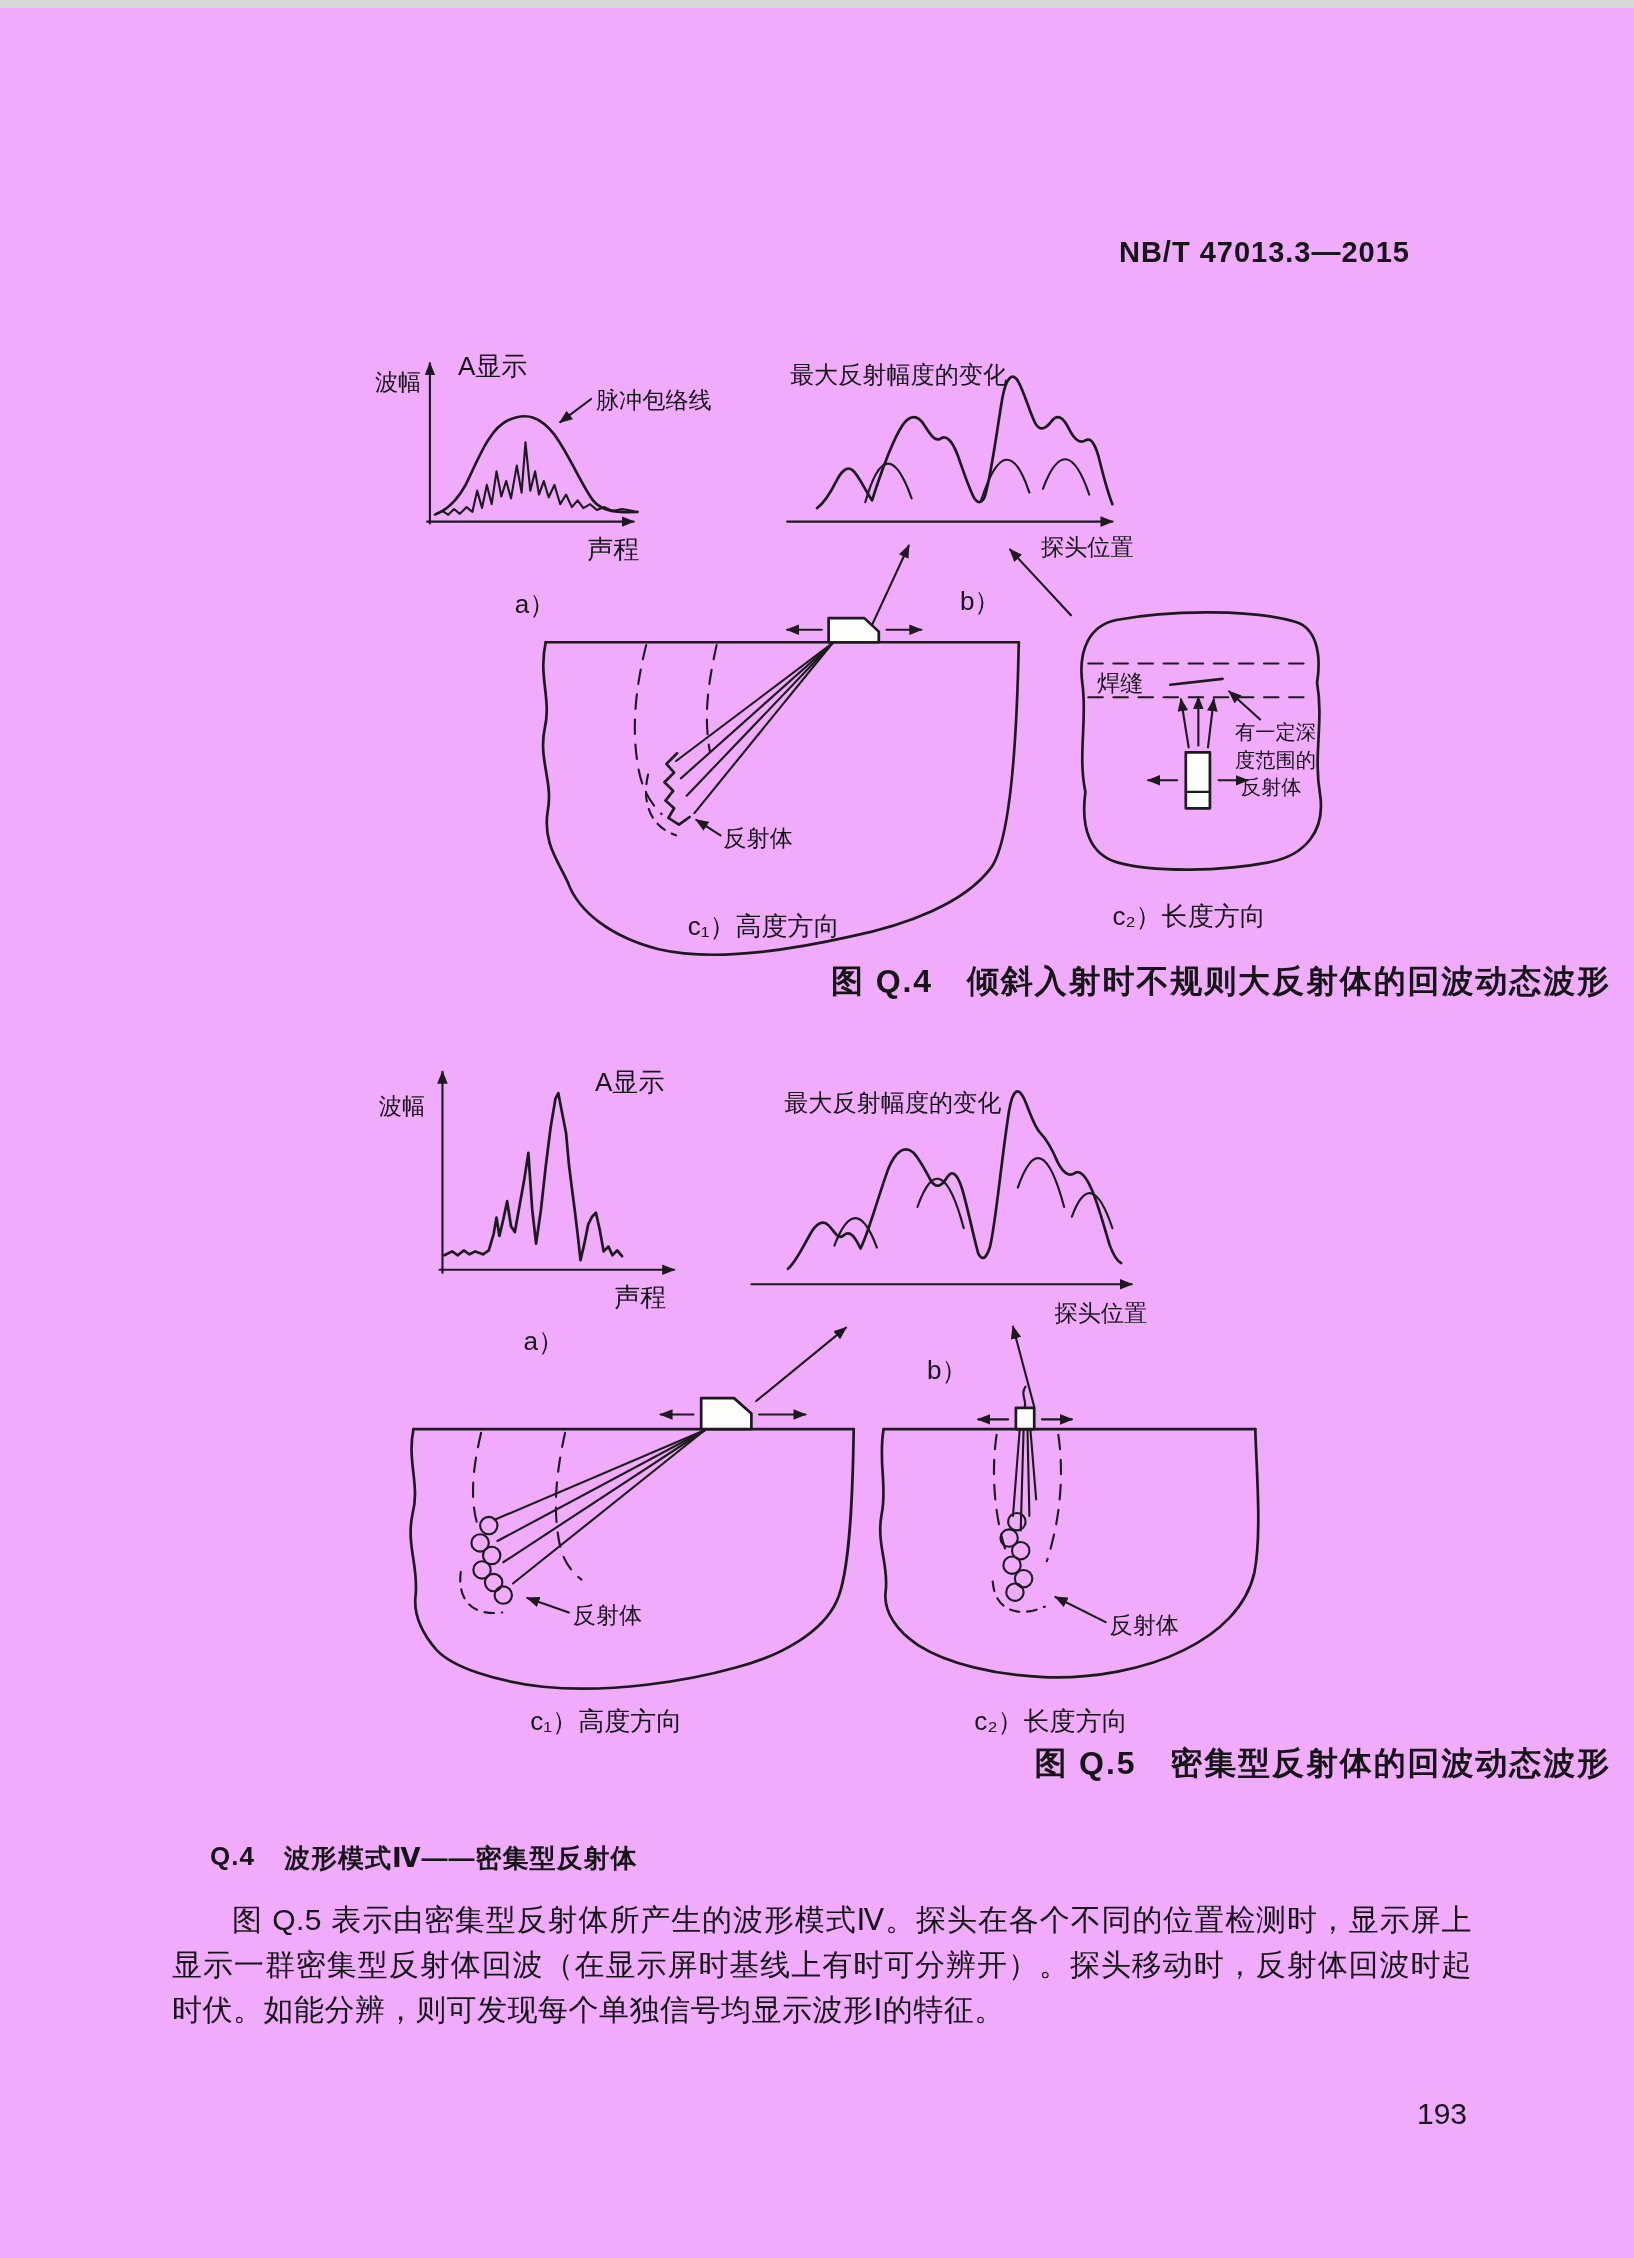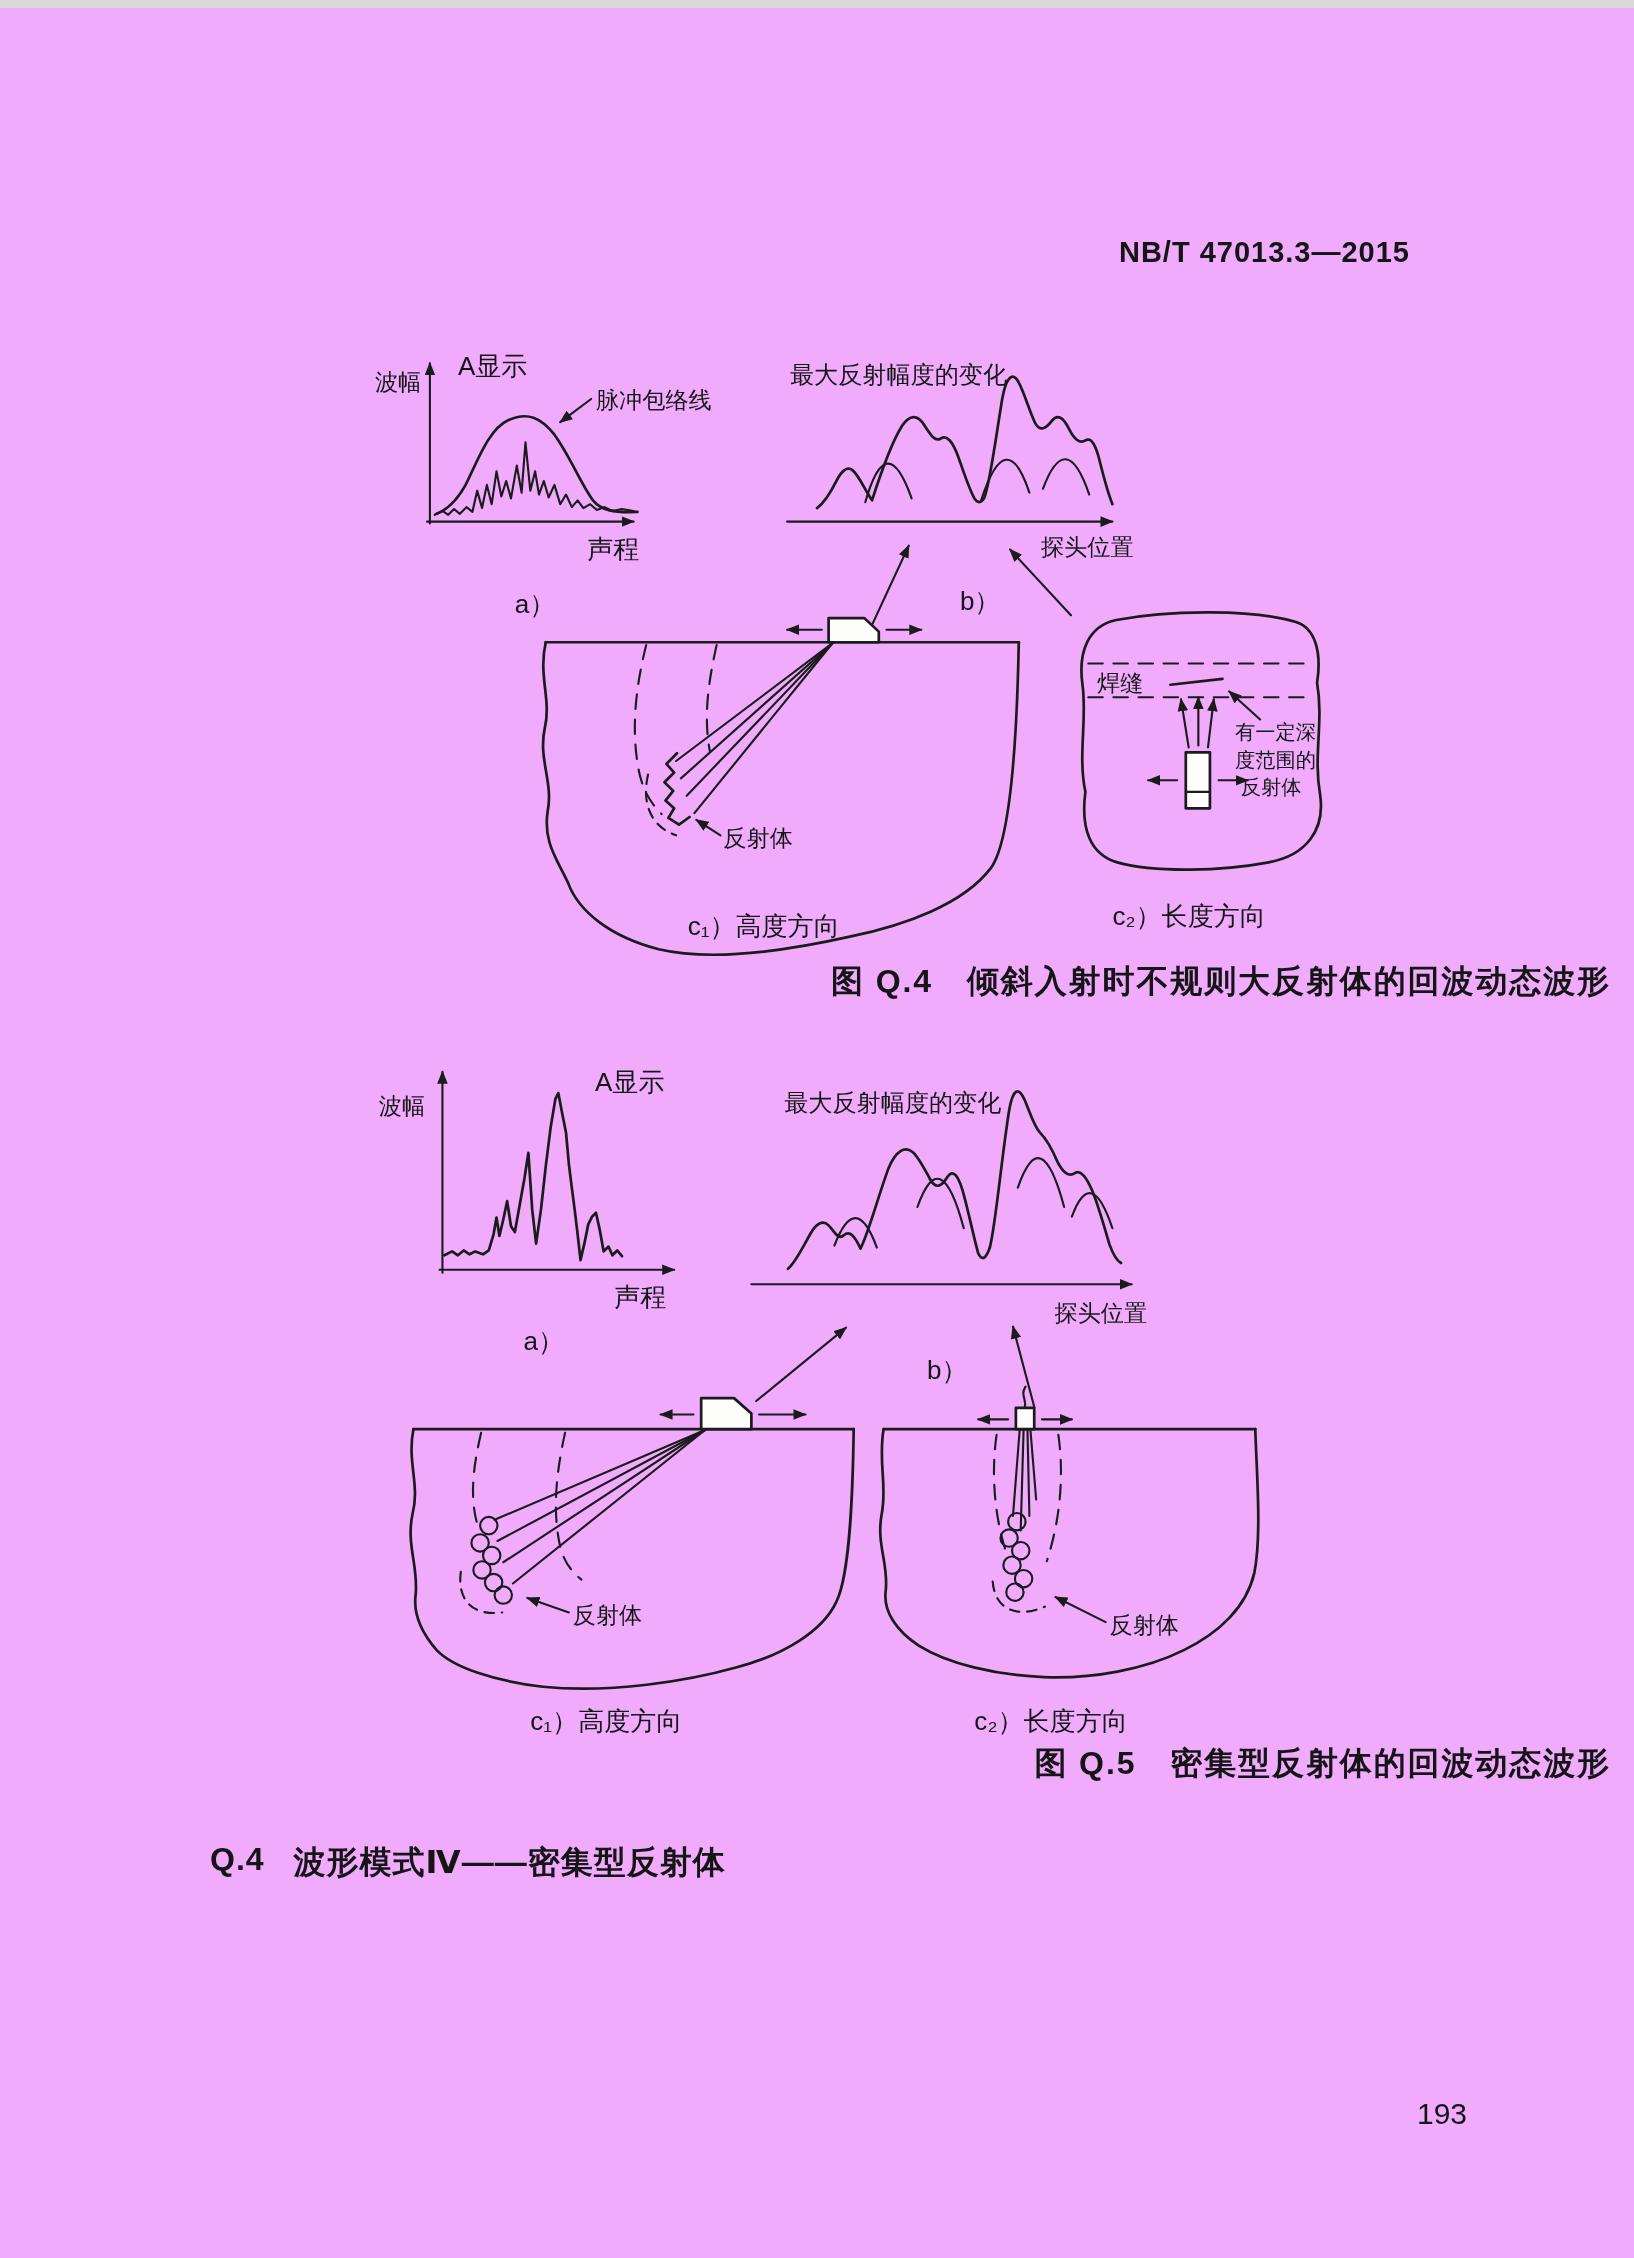--- a/index.html
+++ b/index.html
@@ -12,21 +12,21 @@
   .abs{position:absolute;}
   .doc-header{
     left:985px;top:228px;width:425px;text-align:right;
     font-size:29px;font-weight:600;letter-spacing:1px;
   }
   .fig-caption{
     left:0;width:1611px;text-align:right;
     font-size:32px;font-weight:bold;letter-spacing:1.9px;
   }
   .sec-heading{
-    left:210px;top:1833px;font-size:32px;font-weight:bold;letter-spacing:1px;
+    left:210px;top:1833px;font-size:26px;font-weight:bold;letter-spacing:1px;
     display:flex;gap:29px;
   }
   .body-par{
     left:172px;top:1889px;width:1300px;
     font-size:30px;line-height:45px;text-align:justify;text-indent:2em;
     letter-spacing:0.5px;
   }
   .page-num{left:1417px;top:2089px;font-size:30px;}
   .footer-line{
     left:0;top:2163px;width:1635px;text-align:center;
@@ -209,18 +209,19 @@
 
   <div class="abs fig-caption" style="top:952px;">图 Q.4　倾斜入射时不规则大反射体的回波动态波形</div>
 
   <div class="abs fig-caption" style="top:1734px;">图 Q.5　密集型反射体的回波动态波形</div>
 
   <div class="abs sec-heading">
     <span>Q.4</span>
     <span>波形模式Ⅳ——密集型反射体</span>
   </div>
 
+  <div class="abs body-par">图 Q.5 表示由密集型反射体所产生的波形模式Ⅳ。探头在各个不同的位置检测时，显示屏上显示一群密集型反射体回波（在显示屏时基线上有时可分辨开）。探头移动时，反射体回波时起时伏。如能分辨，则可发现每个单独信号均显示波形Ⅰ的特征。</div>
 
   <div class="abs page-num">193</div>
 
 
 </div>
 
 
 </body></html>

